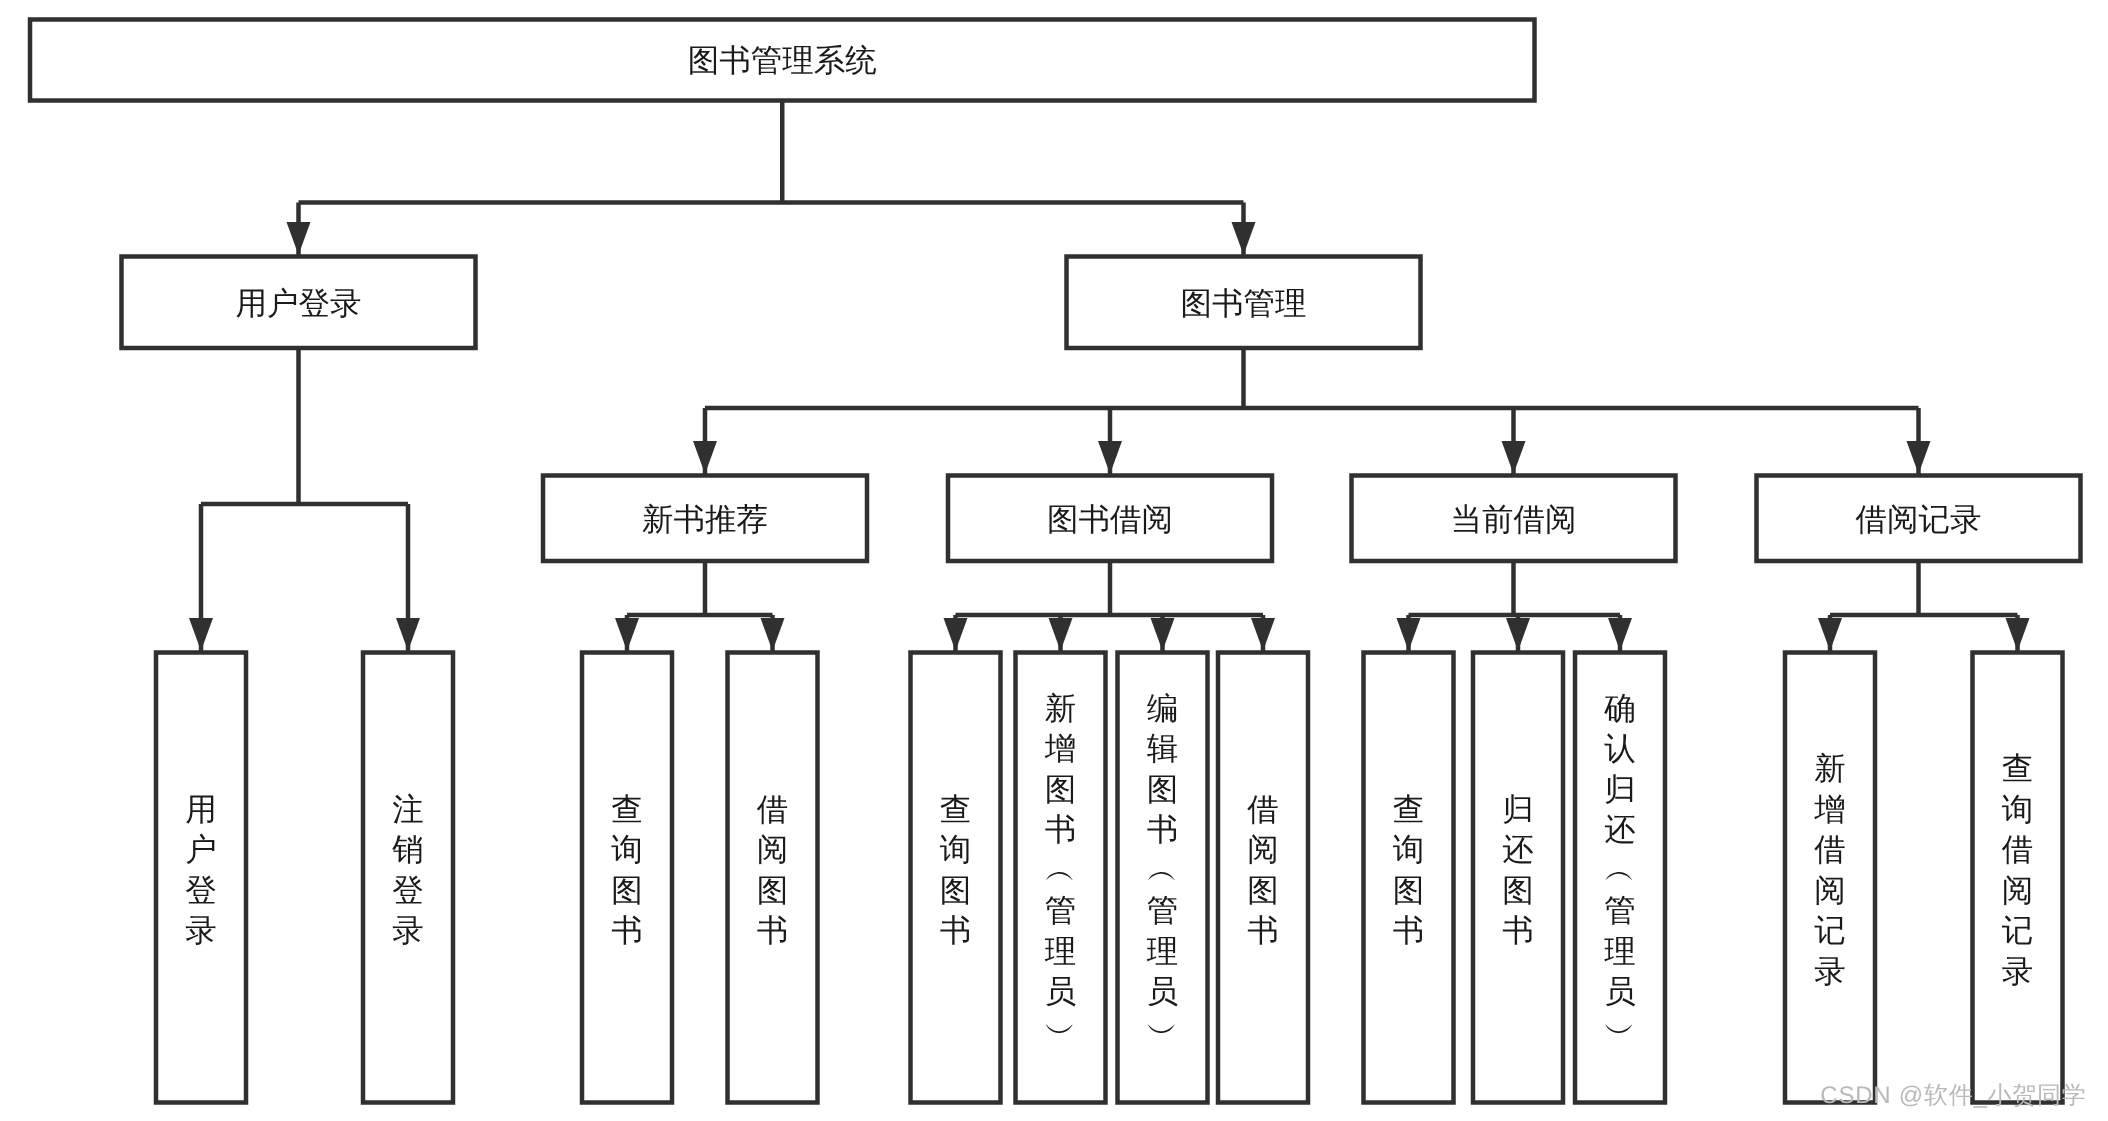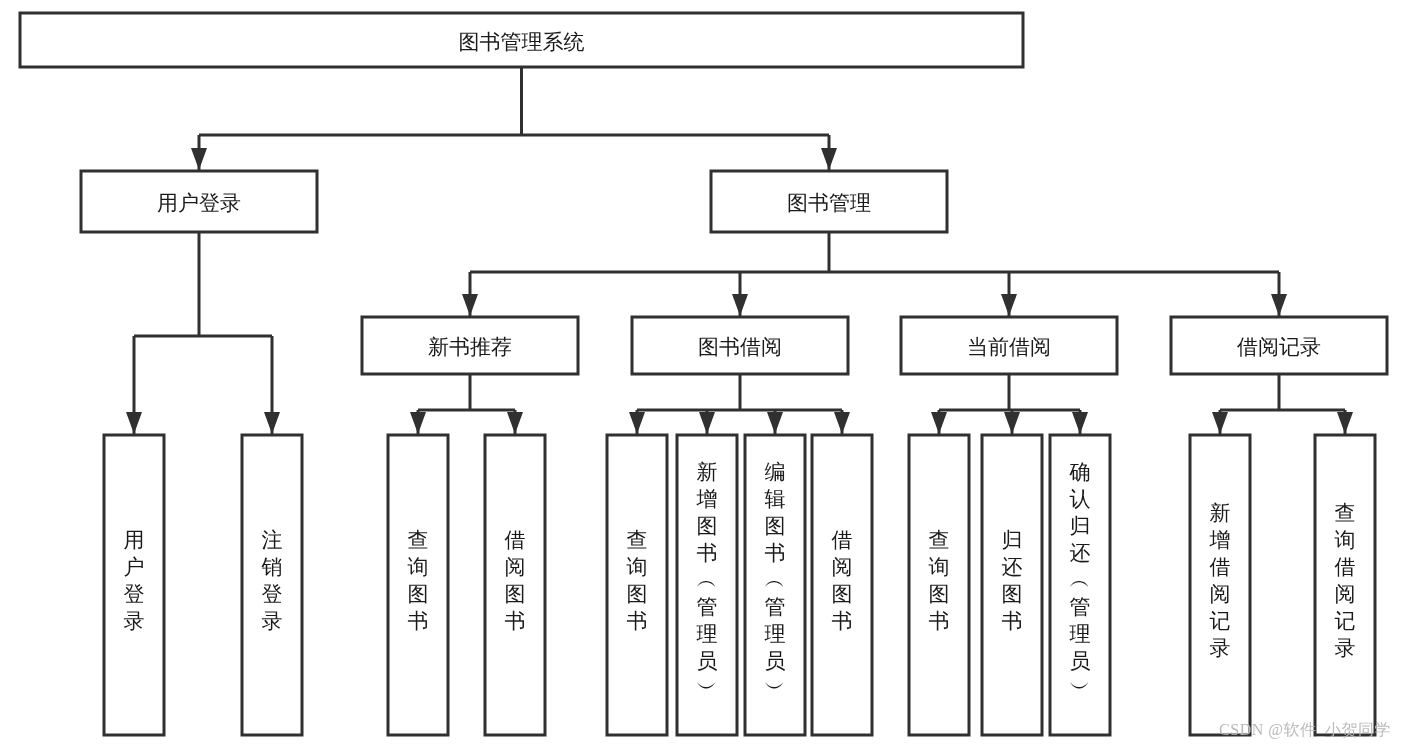--- a/index.html
+++ b/index.html
@@ -51,21 +51,21 @@
   .node-label-vertical {
     font-family: "Liberation Sans", "DejaVu Sans", sans-serif;
     fill: #1a1a1a;
     font-size: 21px;
     text-anchor: middle;
   }
   .watermark {
     position: absolute;
     right: 14px;
     bottom: 6px;
-    font-family: Liberation Serif, serif;
+    font-family: Liberation Sans, sans-serif;
     font-size: 16px;
     color: #b9b9b9;
     letter-spacing: 0.5px;
     white-space: nowrap;
     user-select: none;
     margin-left: 20px;
   }
 </style>
 </head>
 <body>

